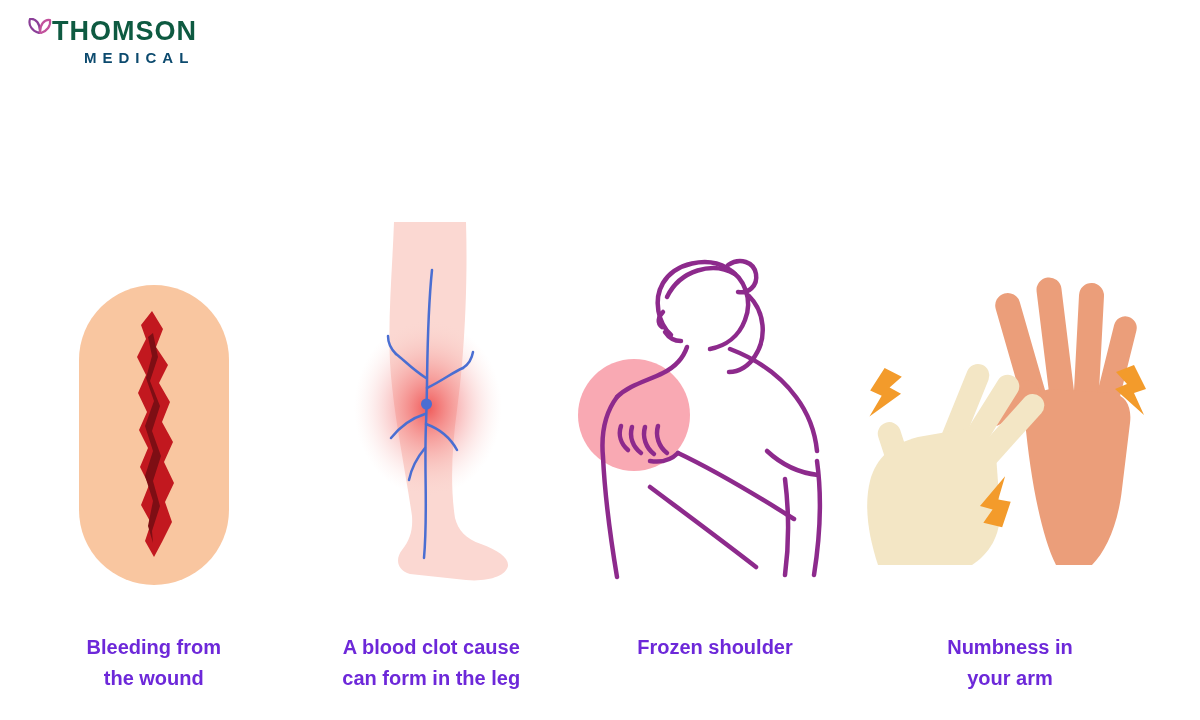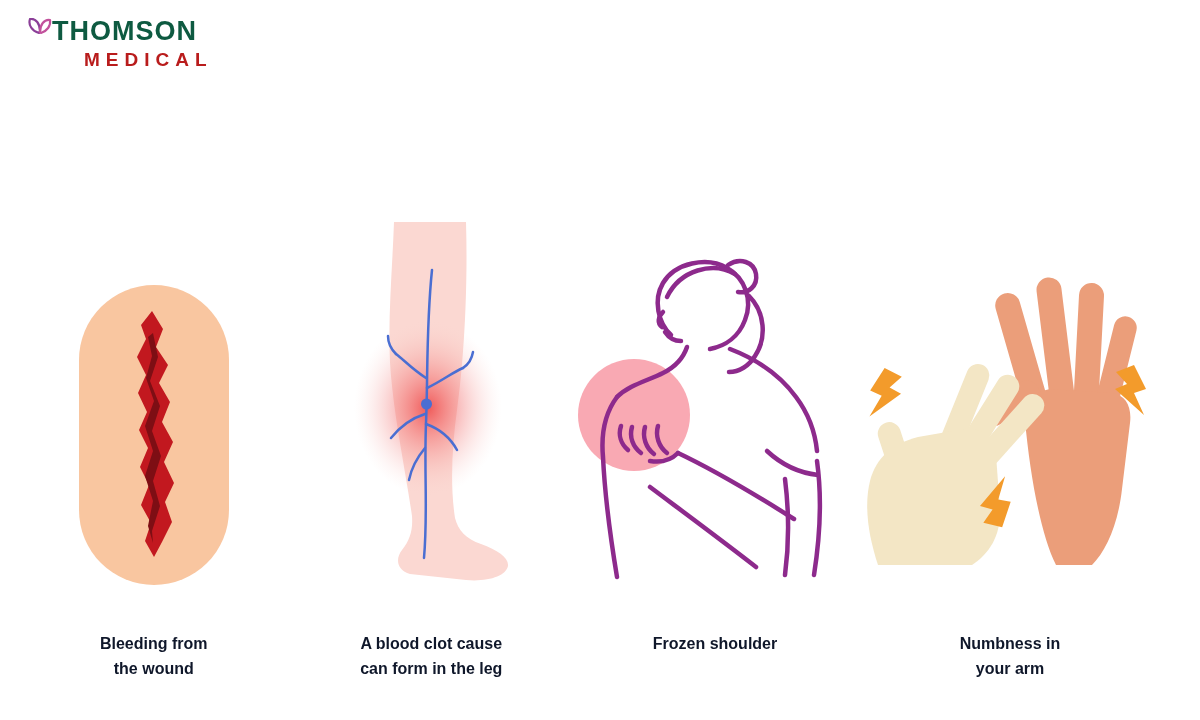--- a/index.html
+++ b/index.html
@@ -5,21 +5,21 @@
   * { margin:0; padding:0; box-sizing:border-box; }
   body { background:#ffffff; font-family:"Liberation Sans", sans-serif; }
   .page {
     position:relative; width:1200px; height:720px; background:#ffffff; overflow:hidden;
   }
 
   
   .logo { position:absolute; top:16px; left:28px; }
   .logo-row { display:flex; align-items:center; }
   .logo-thomson { font-size:27px; font-weight:800; color:#0e5a41; letter-spacing:1px; }
-  .logo-medical { font-size:19px; font-weight:600; color:#b91c1c; letter-spacing:6px; margin-left:56px; margin-top:2px; }
+  .logo-medical { font-size:15px; font-weight:600; color:#0c4a6e; letter-spacing:6px; margin-left:56px; margin-top:2px; }
   .logo-icon svg { display:block; }
 
   
   .title {
     position:absolute; top:132px; left:0; width:100%;
     text-align:center; font-size:40px; font-weight:700; color:#141414; letter-spacing:0.2px;
   }
 
   
   .row {
@@ -29,21 +29,21 @@
   .col { flex:1; display:flex; flex-direction:column; align-items:center; }
   .illus {
     height:370px; display:flex; align-items:flex-end; justify-content:center;
   }
   .illus svg { display:block; }
   .mb7  { margin-bottom:7px; }
   .mb2  { margin-bottom:2px; }
   .mb27 { margin-bottom:27px; }
   .mb12 { margin-bottom:12px; }
   .caption {
-    margin-top:40px; font-size:16px; font-weight:700; color:#0f172a;
+    margin-top:40px; font-size:20px; font-weight:700; color:#6d28d9;
     text-align:center; white-space:pre-line; line-height:1.55;
   }
 </style>
 </head>
 <body>
 
 <div class="page">
 
   <div class="logo">
     <div class="logo-row">

